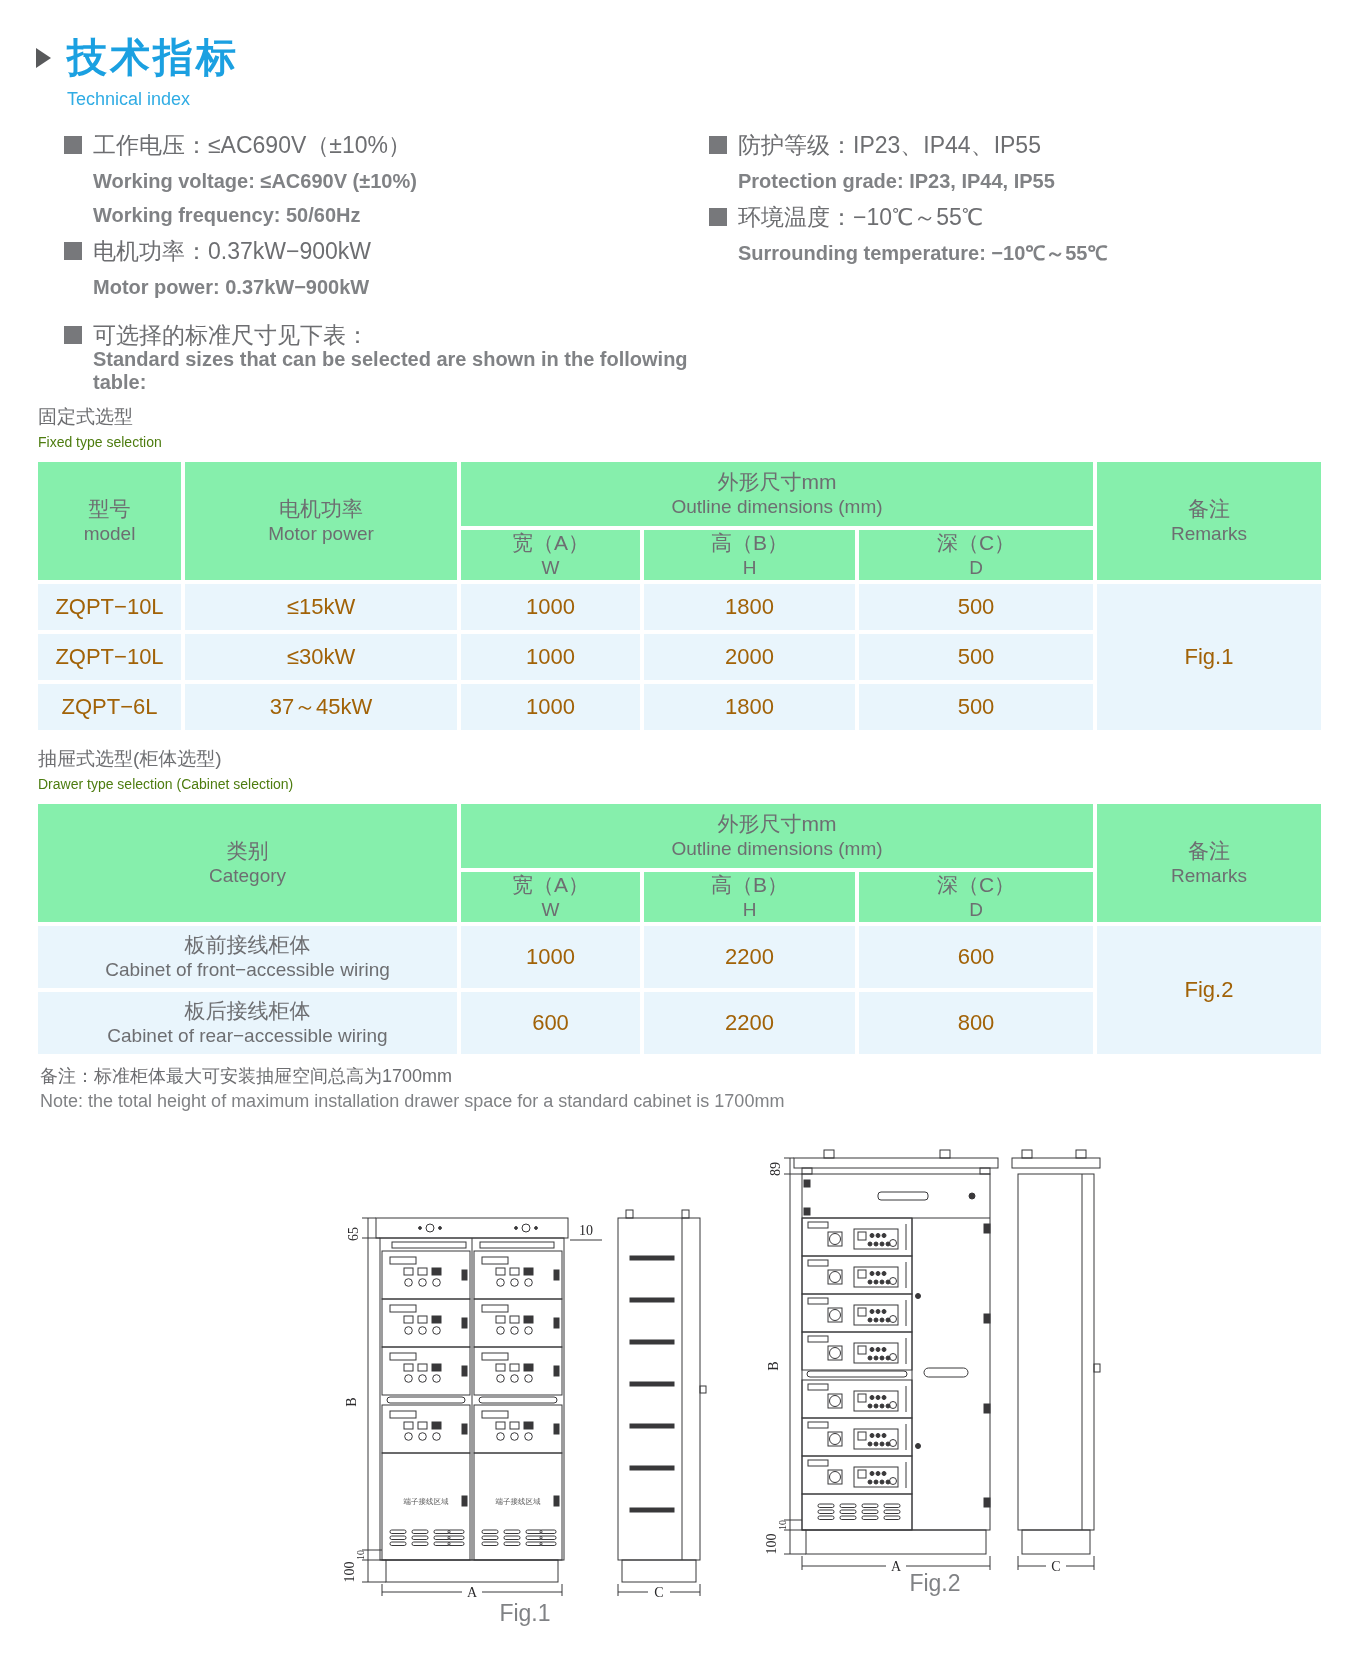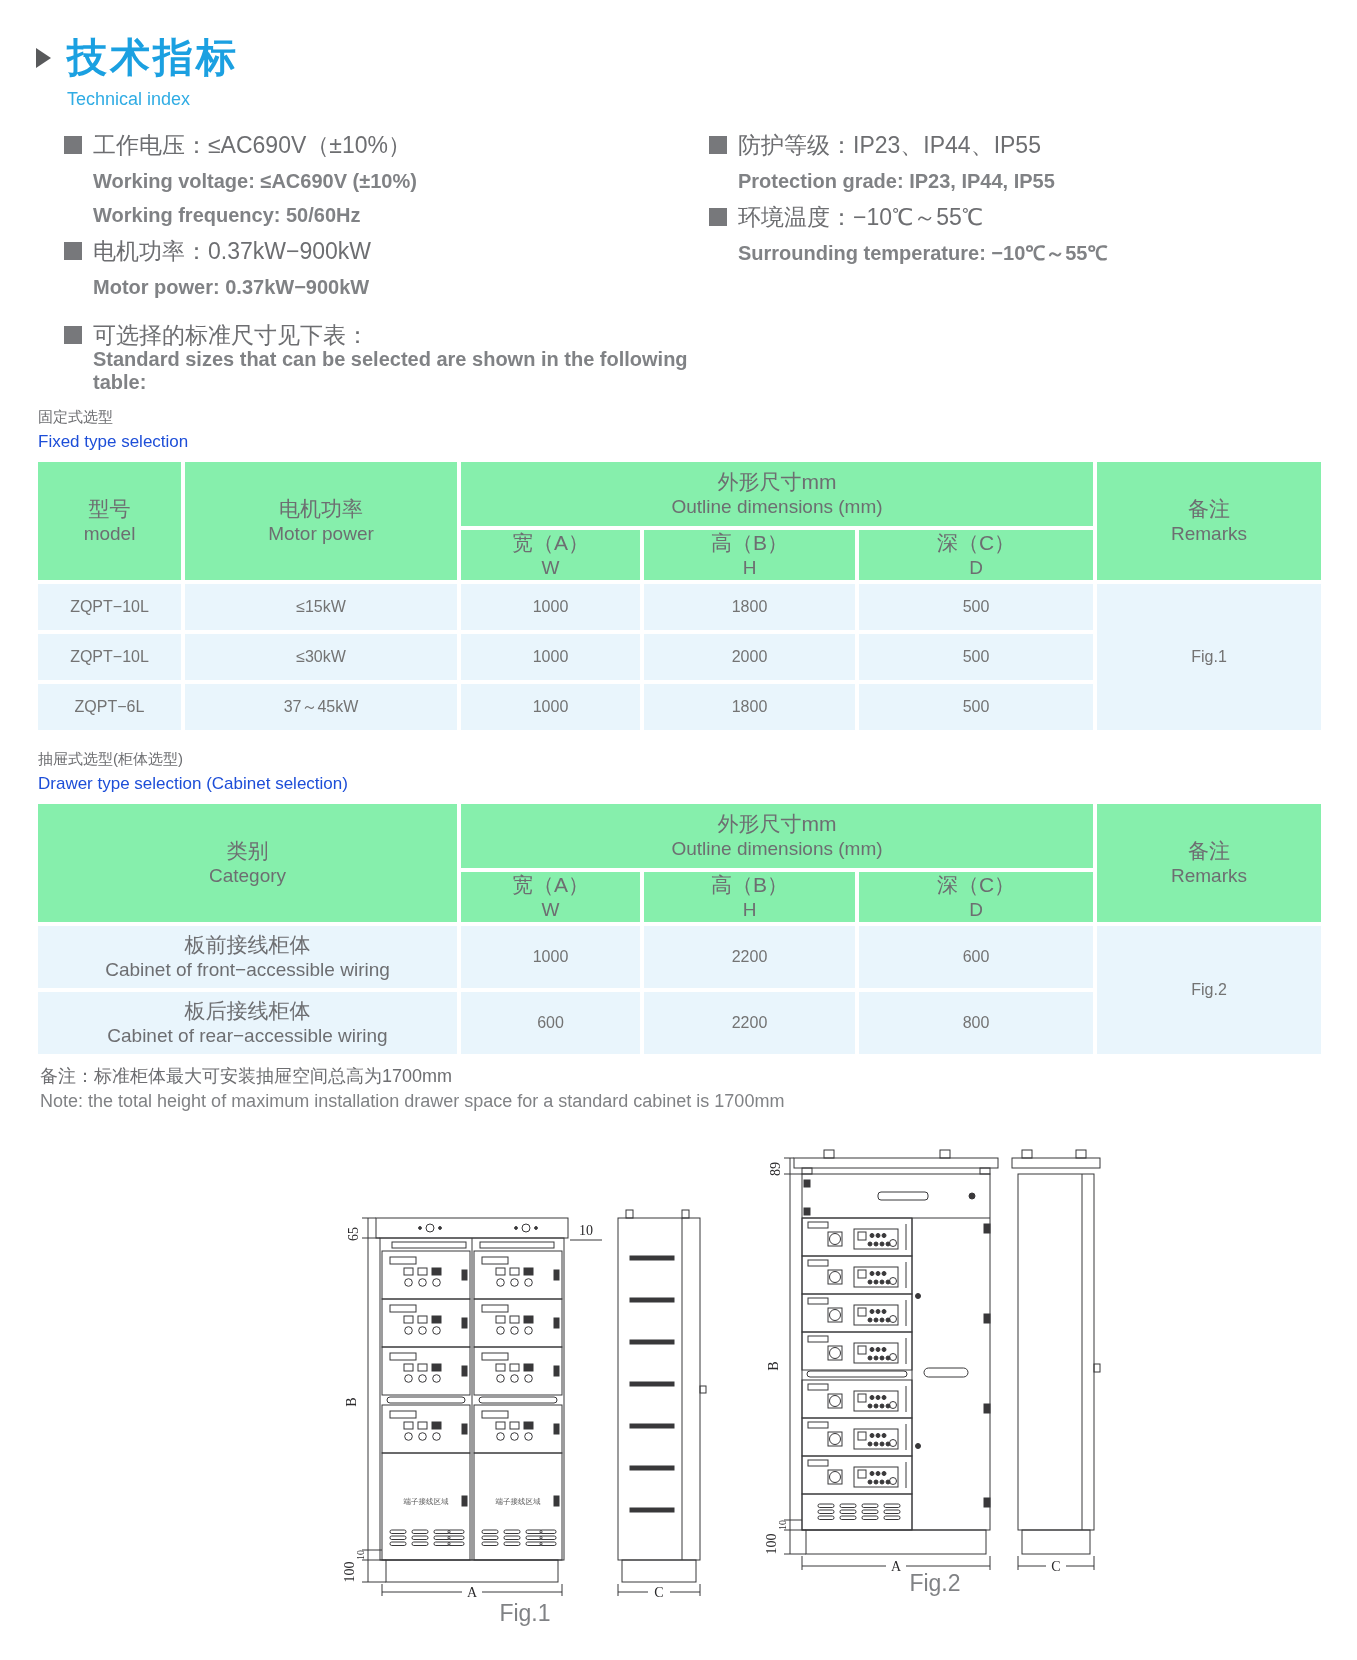--- a/index.html
+++ b/index.html
@@ -13,32 +13,32 @@
   .title-en{margin:4px 0 0 31px;font-size:18px;color:#30ace4;}
   
   .specs{display:flex;margin:16px 0 0 64px;}
   .spec-col-left{width:645px;}
   .spec-item .spec-cn{display:flex;align-items:center;gap:11px;font-size:23px;color:#6d6e71;height:38px;}
   .bullet{width:18px;height:18px;background:#77787b;flex:0 0 auto;}
   .spec-item .spec-en{font-size:20px;color:#808285;margin-left:29px;height:34px;display:flex;align-items:center;font-weight:bold;}
   .spec-item.mt{margin-top:12px;}
   
   .section-label{margin:16px 0 0 38px;}
-  .section-cn{font-size:15px;color:#6d6e71;line-height:26px;}
-  .section-en{font-size:17px;color:#1d4ed8;line-height:24px;}
+  .section-cn{font-size:19px;color:#6d6e71;line-height:26px;}
+  .section-en{font-size:14px;color:#4d7c0f;line-height:24px;}
   
   .tbl{display:grid;gap:4px;margin:8px 0 0 38px;}
   .t1{grid-template-columns:143px 272px 179px 211px 234px 224px;grid-template-rows:64px 50px 46px 46px 46px;}
   .t2{grid-template-columns:419px 179px 211px 234px 224px;grid-template-rows:64px 50px 62px 62px;}
   .cell{display:flex;flex-direction:column;align-items:center;justify-content:center;text-align:center;line-height:1.25;}
   .hd{background:#86efac;}
   .bd{background:#e9f5fc;}
   .cn{font-size:21px;color:#6d6e71;}
   .en{font-size:19px;color:#6d6e71;}
-  .val{font-size:16px;color:#737373;}
+  .val{font-size:22px;color:#a16207;}
   .cat-en{font-size:19px;color:#6d6e71;}
   
   .notes{margin:10px 0 0 40px;}
   .note-cn{font-size:18px;line-height:25px;color:#6d6e71;}
   .note-en{font-size:18px;line-height:25px;color:#808285;}
   
   .figs{display:flex;align-items:flex-start;gap:40px;margin:0 0 0 330px;}
   .fig{text-align:center;}
   .fig1{margin-top:30px;}
   .fig-caption{font-size:23px;color:#808285;margin-top:-14px;}

